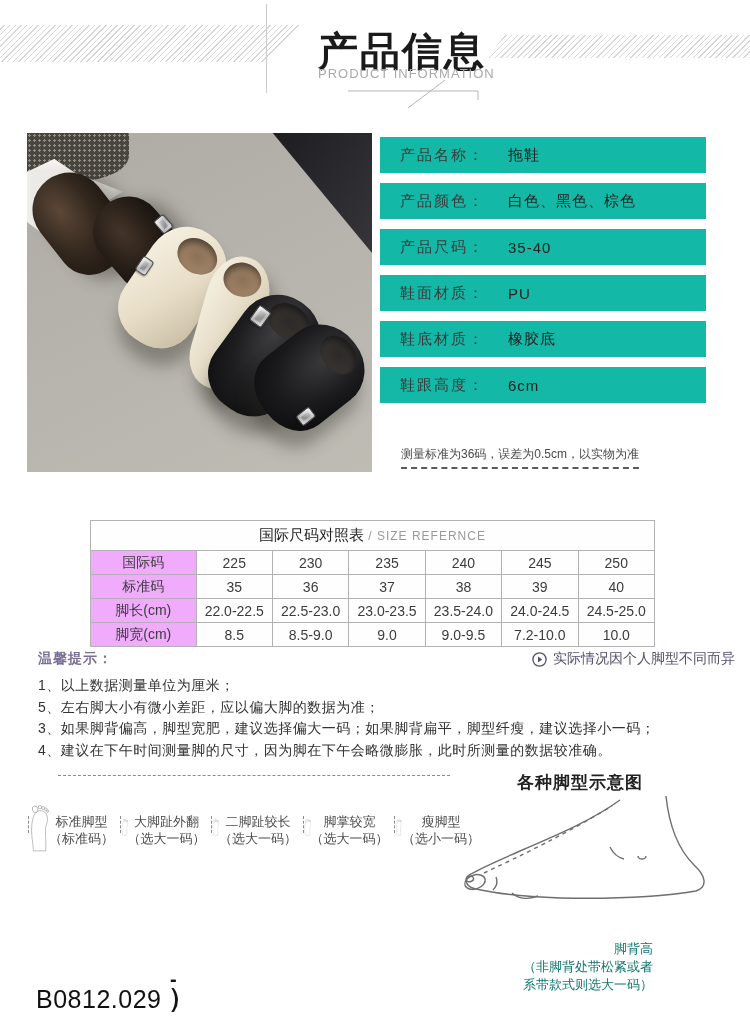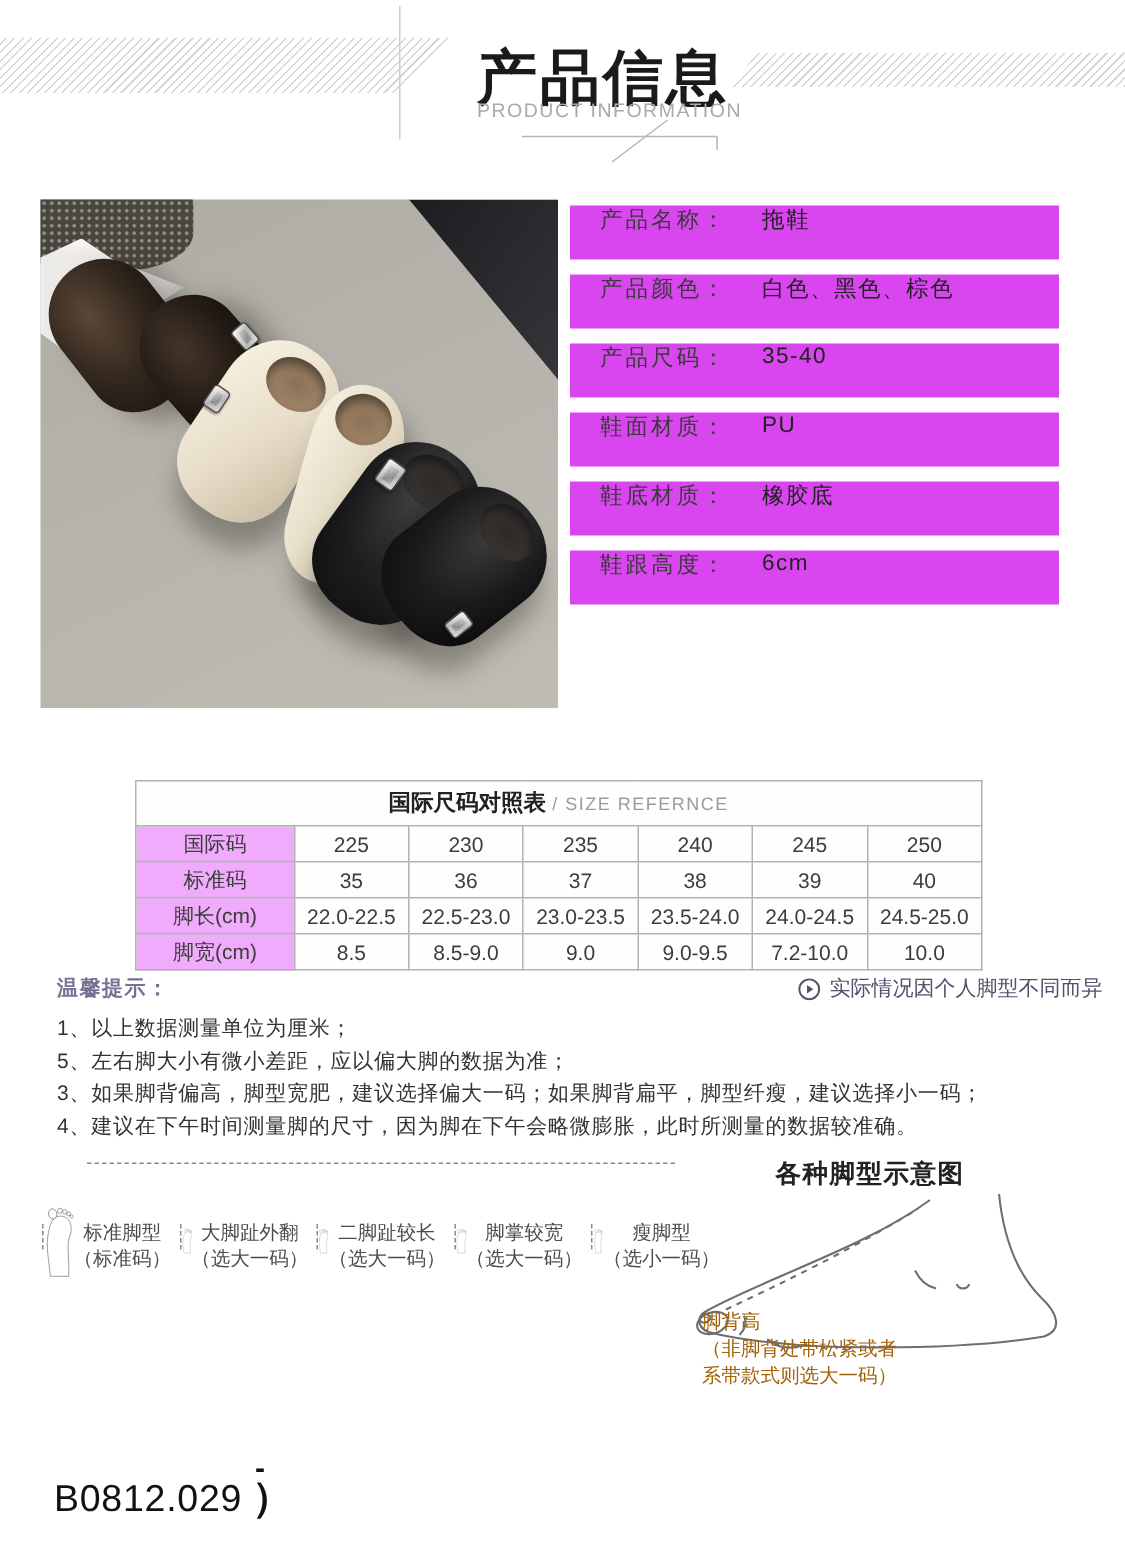--- a/index.html
+++ b/index.html
@@ -48,57 +48,57 @@
         background:linear-gradient(105deg,#f2ecdb 15%,#e2d8c1 60%,#c4b99f 95%); }
   .s5 { left:196px; top:158px; width:84px; height:128px; transform:rotate(36deg);
         border-radius:48% 48% 46% 46%/32% 32% 28% 28%;
         background:radial-gradient(ellipse at 45% 28%,#404043 0%,#1e1e20 48%,#0b0b0c 92%); }
   .s6 { left:240px; top:188px; width:86px; height:112px; transform:rotate(52deg);
         border-radius:48% 48% 46% 46%/34% 34% 30% 30%;
         background:radial-gradient(ellipse at 45% 30%,#3a3a3d 0%,#1b1b1d 50%,#0a0a0b 92%); }
 
   
   .info { position:absolute; left:380px; top:137px; width:326px; }
-  .info-row { display:flex; height:36px; margin-bottom:10px;
-              background:#d946ef; padding-left:20px; font-size:15px; }
+  .info-row { display:flex; align-items:center; height:36px; margin-bottom:10px;
+              background:#14b8a6; padding-left:20px; font-size:15px; }
   .info-label { color:#3a3a3a; letter-spacing:2px; width:108px; }
   .info-value { color:#222; letter-spacing:1px; }
   .note { position:absolute; left:392px; top:446px; width:256px; text-align:center;
           font-size:12px; color:#4a4a4a; }
   .note-dash { width:238px; margin:4px auto 0; border-top:2px dashed #5a5a5a; height:0; }
 
   
   .size-table { position:absolute; left:90px; top:520px; width:565px; border-collapse:collapse;
                 table-layout:fixed; font-size:14px; color:#3c3c3c; }
   .size-table td { border:1px solid #b2b2b2; text-align:center; height:24px; background:#fefefe; }
   .size-table td.head { height:30px; font-size:15px; }
   .size-table td.lab { background:#f0abfc; }
-  .tbl-title { font-weight:bold; color:#222; }
+  .tbl-title { font-weight:normal; color:#222; }
   .tbl-title-en { font-weight:normal; color:#9a9a9a; font-size:12px; letter-spacing:1px; }
 
   
   .tips { position:absolute; left:38px; top:650px; width:697px; }
   .tips-head { display:flex; justify-content:space-between; align-items:flex-end; }
   .tips-title { font-size:14px; color:#7a7096; font-weight:bold; letter-spacing:1px; }
   .side-note { font-size:14px; color:#55506b; display:flex; align-items:center; gap:6px; }
   .tips-list { margin-top:7px; font-size:14px; color:#333; }
   .tips-item { line-height:21.5px; letter-spacing:.5px; }
 
   
   .feet { position:absolute; left:28px; top:752px; width:452px; }
   .feet-dash { position:absolute; left:30px; top:23px; width:392px; border-top:1px dashed #8a8a8a; }
   .feet-row { display:flex; justify-content:space-between; }
   .foot-col { width:86px; display:flex; flex-direction:row; align-items:center; }
   .tick { height:17px; margin-bottom:6px; border-left:1px dashed #8a8a8a; }
   .foot-label { margin-top:5px; text-align:center; font-size:13px; color:#4c4c4c; line-height:17px; white-space:nowrap; }
   .ftypes-title { position:absolute; left:505px; top:771px; width:150px; text-align:center;
                   font-size:17px; font-weight:bold; color:#222; letter-spacing:1px; white-space:nowrap; }
   .sidefoot { position:absolute; left:460px; top:795px; }
-  .side-label { position:absolute; left:468px; top:872px; width:185px; text-align:left;
-                font-size:13px; color:#a16207; line-height:18px; }
+  .side-label { position:absolute; left:468px; top:940px; width:185px; text-align:right;
+                font-size:13px; color:#0f766e; line-height:18px; }
 
   
   .footer-code { position:absolute; left:36px; top:985px; font-size:25px; color:#111; letter-spacing:.5px; }
   .footer-mark { position:absolute; left:168px; top:980px; font-size:27px; font-weight:bold; color:#111; }
   .footer-accent { position:absolute; left:170px; top:968px; font-size:20px; font-weight:bold; color:#111; }
 
   svg .ln { stroke:#6e6e6e; stroke-width:1.4; fill:none; }
   svg .fl { stroke:#6e6e6e; stroke-width:1.4; fill:#fff; }
 </style>
 </head>
@@ -163,20 +163,24 @@
     <div class="info-row">
       <span class="info-label">鞋底材质：</span>
       <span class="info-value">橡胶底</span>
     </div>
     <div class="info-row">
       <span class="info-label">鞋跟高度：</span>
       <span class="info-value">6cm</span>
     </div>
   </div>
 
+  <div class="note">
+    <span>测量标准为36码，误差为0.5cm，以实物为准</span>
+    <div class="note-dash"></div>
+  </div>
 
   <table class="size-table">
     <colgroup>
         <col style="width:105px">
         <col span="6" style="width:76px">
       </colgroup>
     <tbody>
         <tr>
       <td class="head" colspan="7">
         <span class="tbl-title">国际尺码对照表</span>

